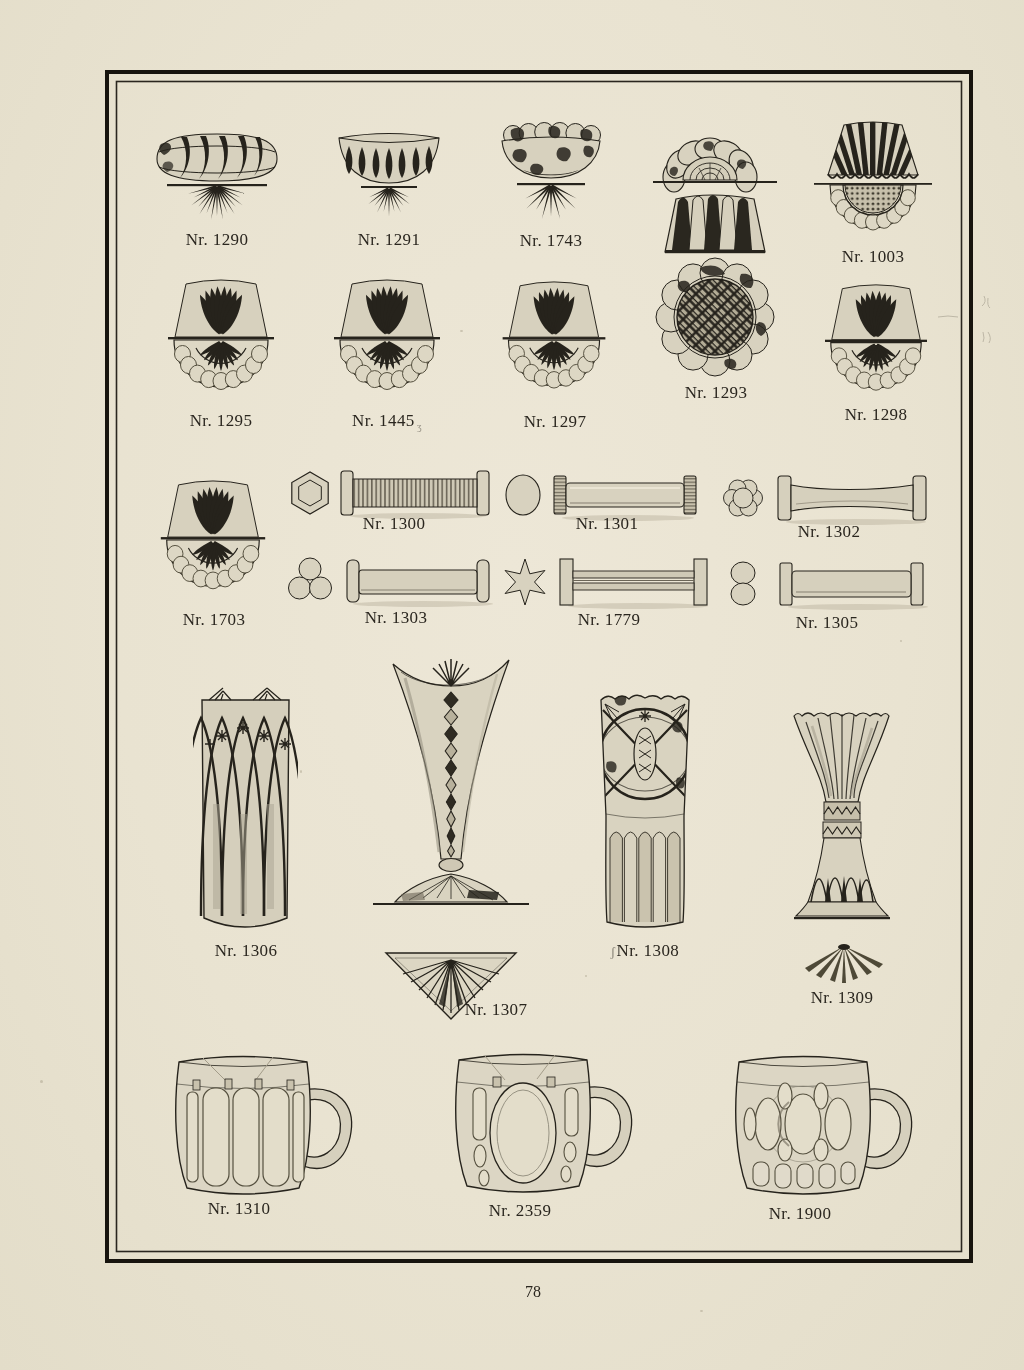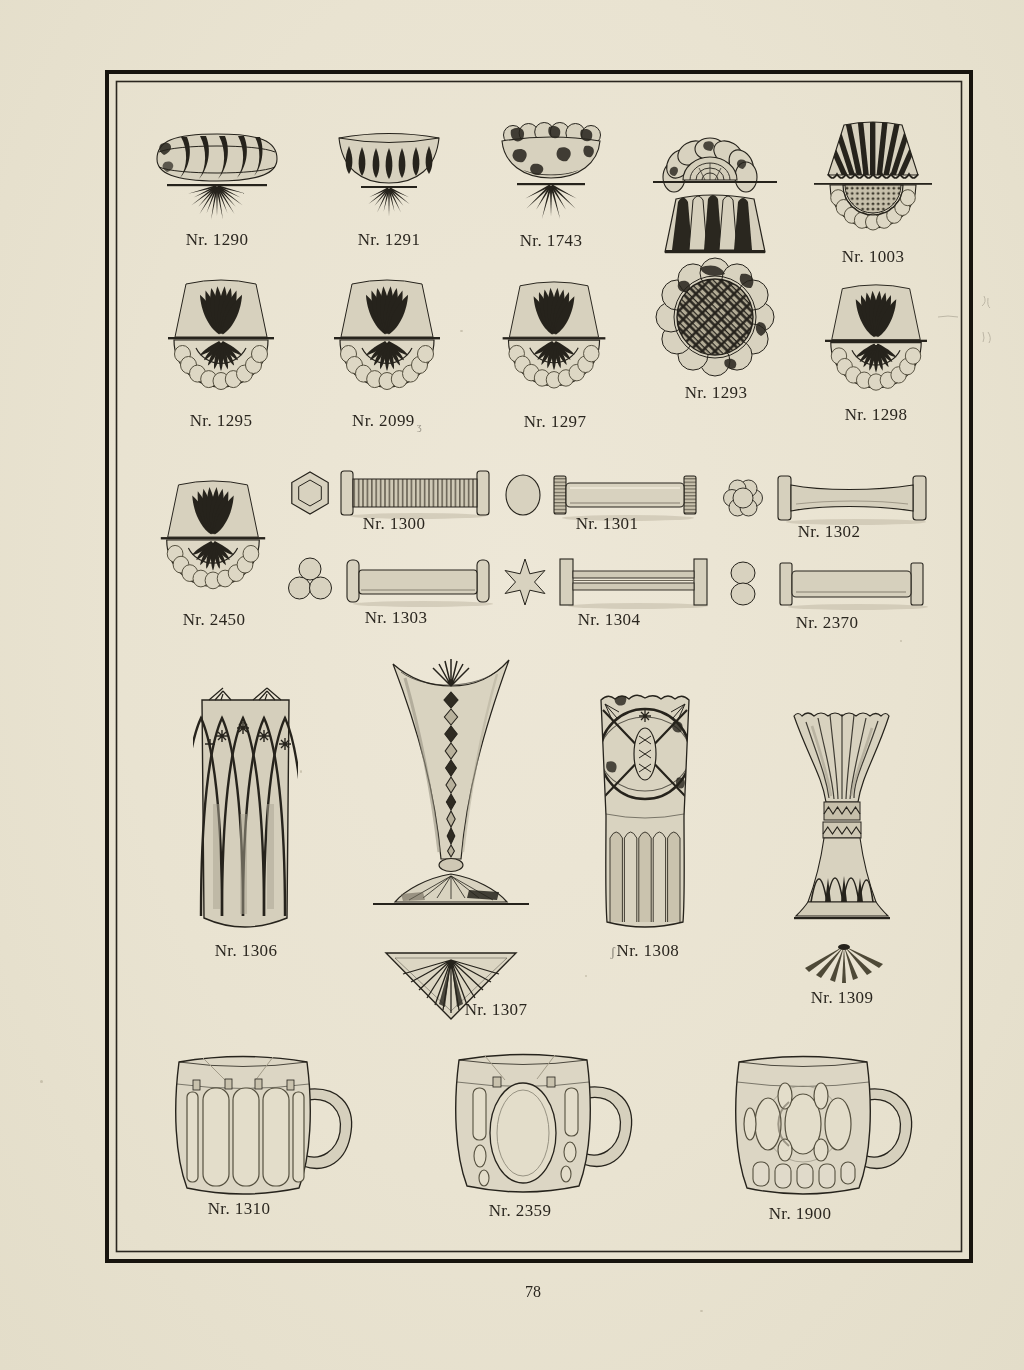--- a/index.html
+++ b/index.html
@@ -719,30 +719,30 @@
       </g>
     </svg>
   </figure>
 
   <div class="lbl" style="left:217px;top:230px"><span>Nr. 1290</span></div>
   <div class="lbl" style="left:389px;top:230px"><span>Nr. 1291</span></div>
   <div class="lbl" style="left:551px;top:231px"><span>Nr. 1743</span></div>
   <div class="lbl" style="left:716px;top:383px"><span>Nr. 1293</span></div>
   <div class="lbl" style="left:873px;top:247px"><span>Nr. 1003</span></div>
   <div class="lbl" style="left:221px;top:411px"><span>Nr. 1295</span></div>
-  <div class="lbl" style="left:387px;top:411px"><span>Nr. 2099</span><span class="mark-suf">ʒ</span></div>
+  <div class="lbl" style="left:387px;top:411px"><span>Nr. 1445</span><span class="mark-suf">ʒ</span></div>
   <div class="lbl" style="left:555px;top:412px"><span>Nr. 1297</span></div>
   <div class="lbl" style="left:876px;top:405px"><span>Nr. 1298</span></div>
-  <div class="lbl" style="left:214px;top:610px"><span>Nr. 2450</span></div>
+  <div class="lbl" style="left:214px;top:610px"><span>Nr. 1703</span></div>
   <div class="lbl" style="left:394px;top:514px"><span>Nr. 1300</span></div>
   <div class="lbl" style="left:607px;top:514px"><span>Nr. 1301</span></div>
   <div class="lbl" style="left:829px;top:522px"><span>Nr. 1302</span></div>
   <div class="lbl" style="left:396px;top:608px"><span>Nr. 1303</span></div>
-  <div class="lbl" style="left:609px;top:610px"><span>Nr. 1304</span></div>
-  <div class="lbl" style="left:827px;top:613px"><span>Nr. 2370</span></div>
+  <div class="lbl" style="left:609px;top:610px"><span>Nr. 1779</span></div>
+  <div class="lbl" style="left:827px;top:613px"><span>Nr. 1305</span></div>
   <div class="lbl" style="left:246px;top:941px"><span>Nr. 1306</span></div>
   <div class="lbl" style="left:496px;top:1000px"><span>Nr. 1307</span></div>
   <div class="lbl" style="left:645px;top:941px"><span class="mark-pre">ʃ</span><span>Nr. 1308</span></div>
   <div class="lbl" style="left:842px;top:988px"><span>Nr. 1309</span></div>
   <div class="lbl" style="left:239px;top:1199px"><span>Nr. 1310</span></div>
   <div class="lbl" style="left:520px;top:1201px"><span>Nr. 2359</span></div>
   <div class="lbl" style="left:800px;top:1204px"><span>Nr. 1900</span></div>
 
   <div class="pagenum" style="left:533px;top:1283px">78</div>
 

